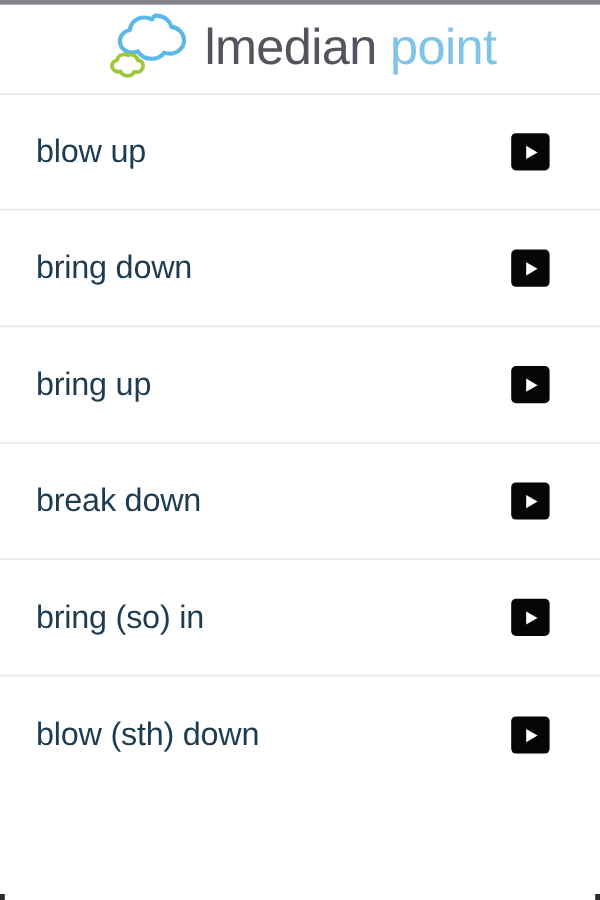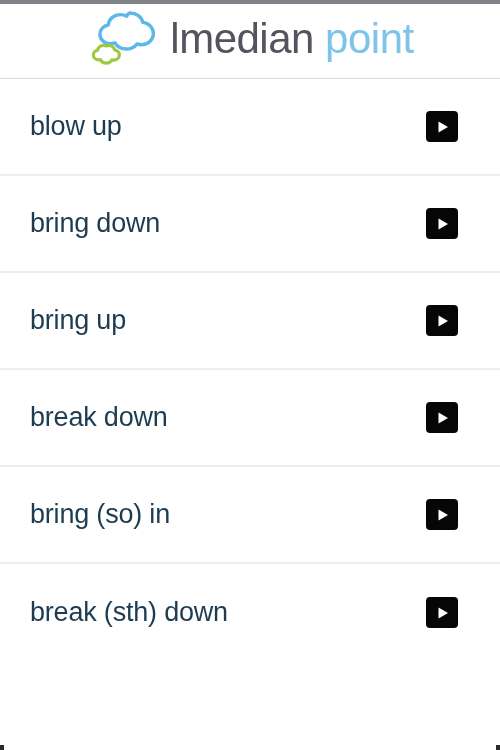--- a/index.html
+++ b/index.html
@@ -193,21 +193,21 @@
     <div class="row">
       <span class="row-label">bring (so) in</span>
       <span class="play-btn">
         <svg viewBox="0 0 20 20" width="20" height="20">
             <polygon points="6.5,4.5 16,10 6.5,15.5" fill="#ffffff"></polygon>
           </svg>
       </span>
     </div>
 
     <div class="row">
-      <span class="row-label">break (sth) down</span>
+      <span class="row-label">blow (sth) down</span>
       <span class="play-btn">
         <svg viewBox="0 0 20 20" width="20" height="20">
             <polygon points="6.5,4.5 16,10 6.5,15.5" fill="#ffffff"></polygon>
           </svg>
       </span>
     </div>
 
   </div>
 
   <span class="corner bl"></span>

